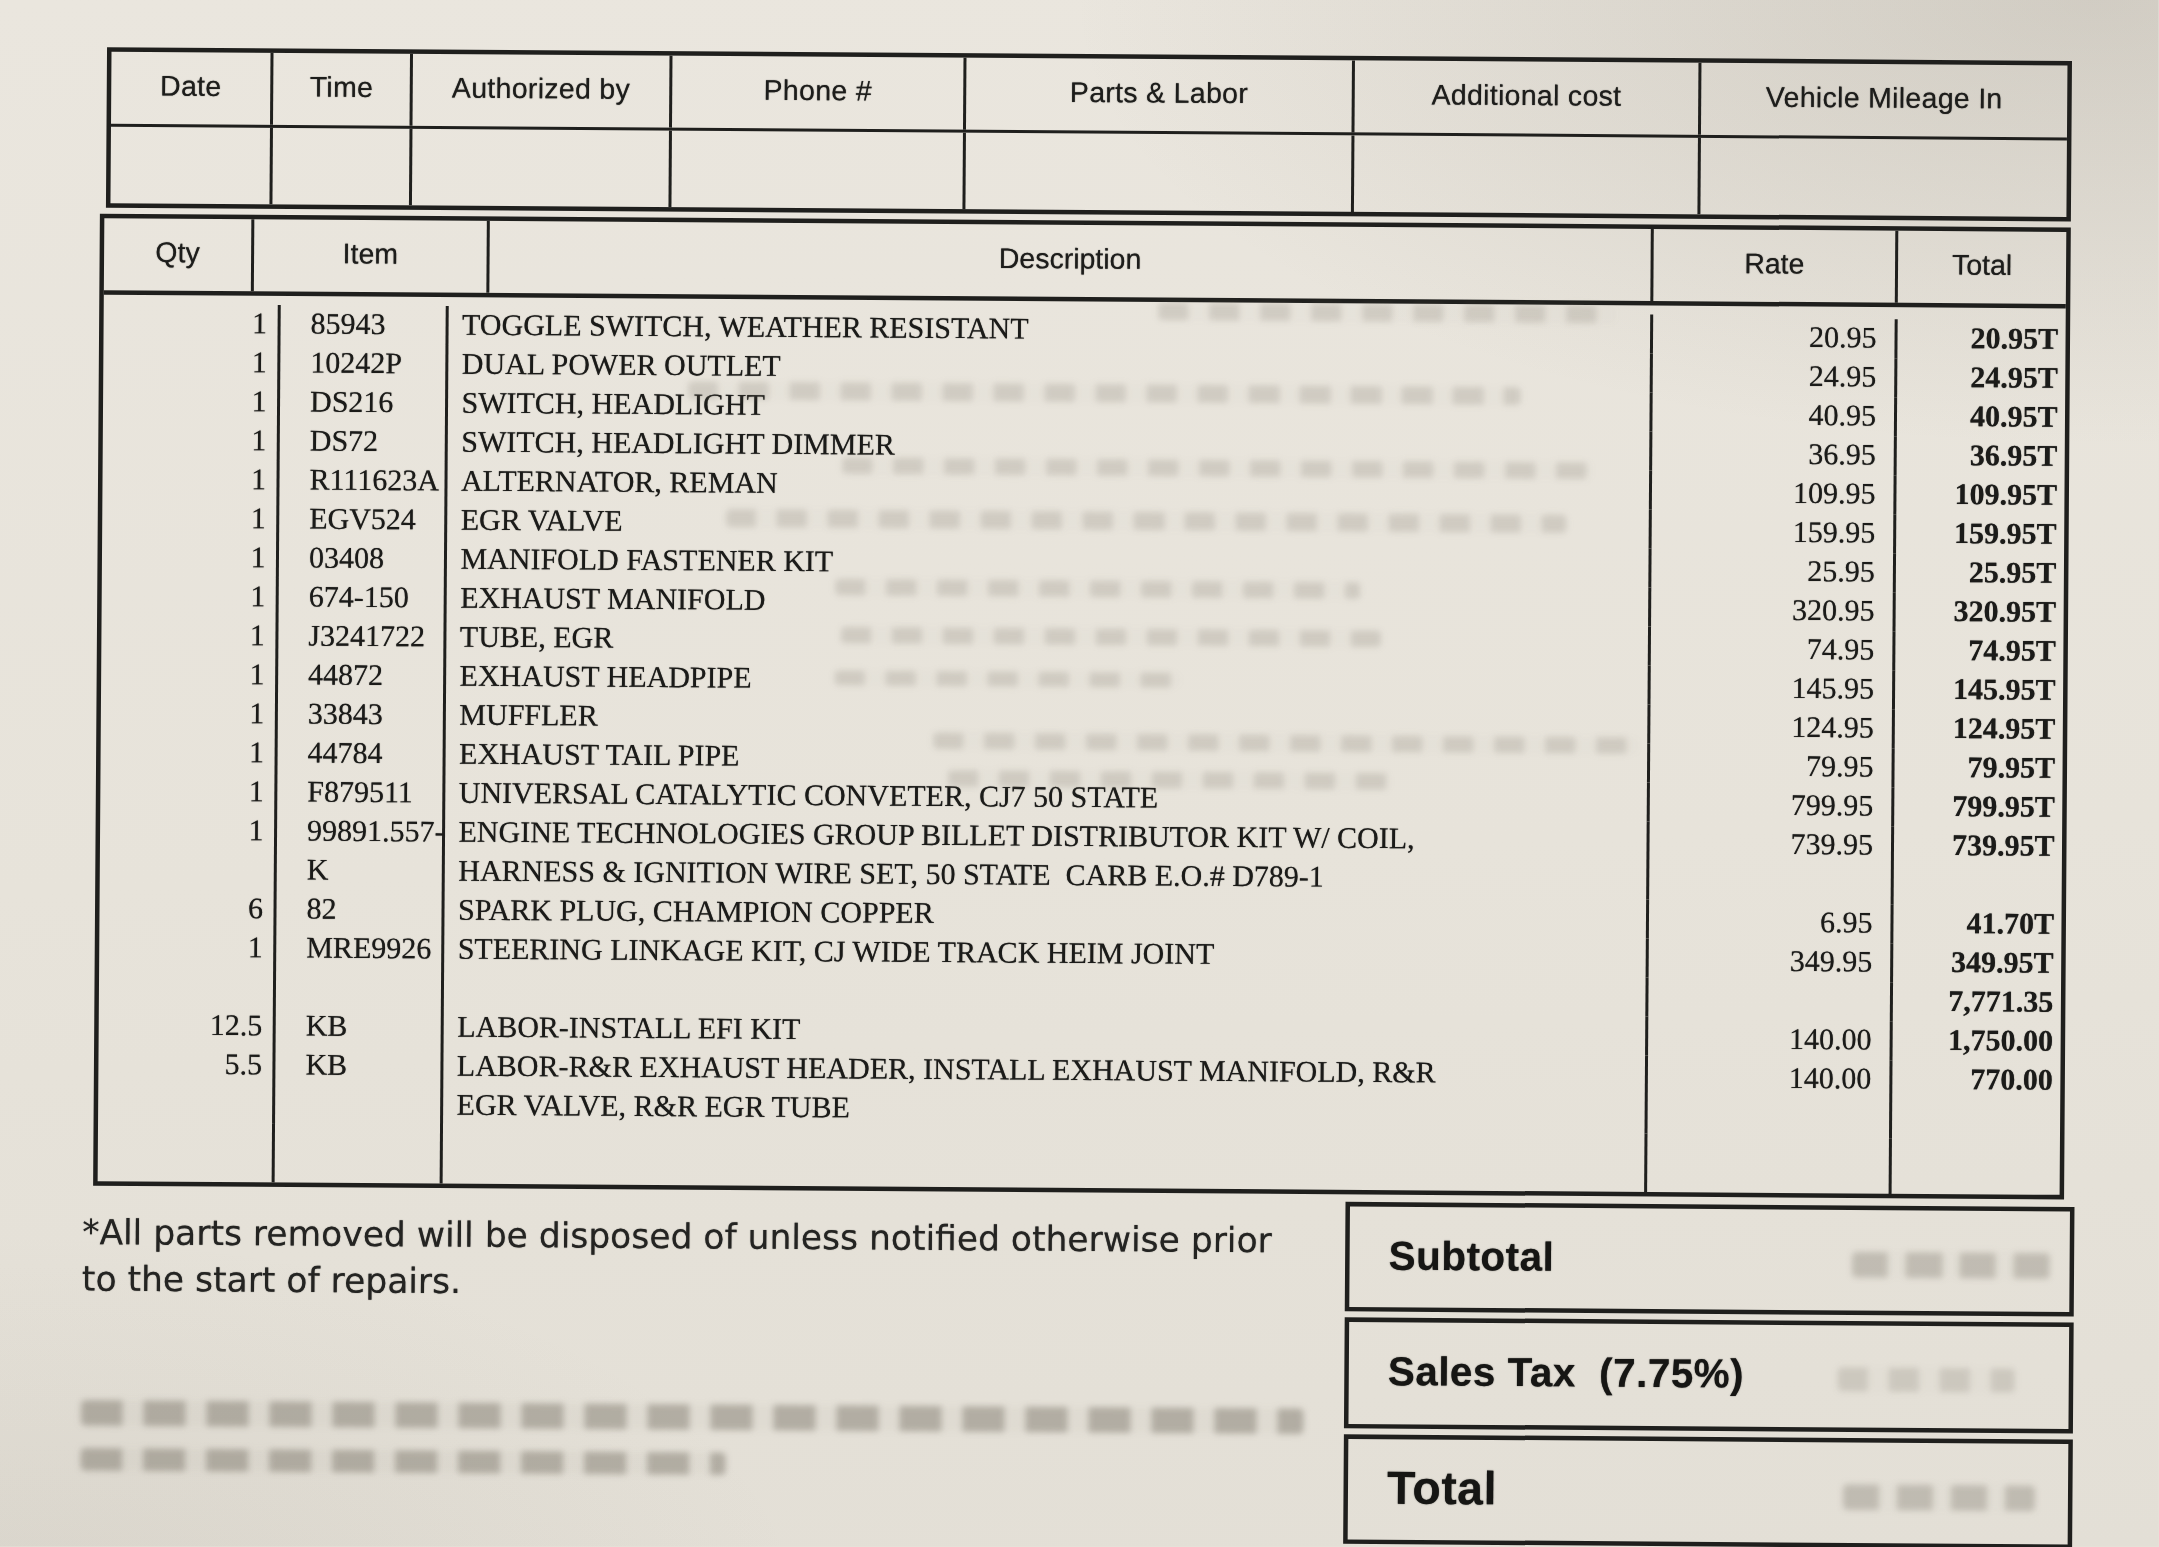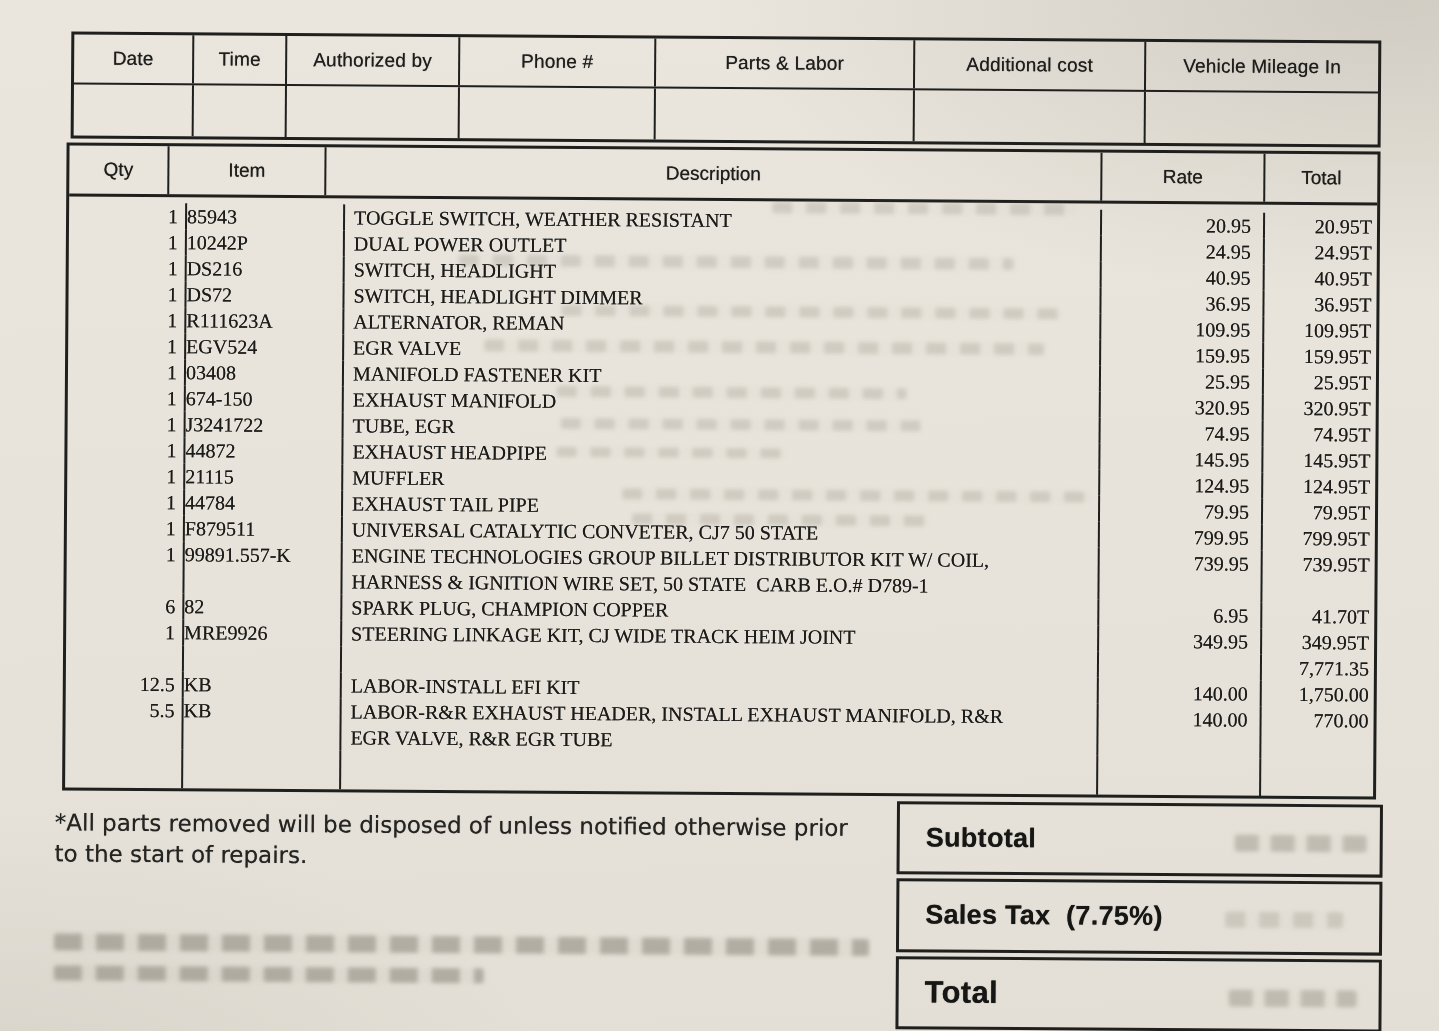--- a/index.html
+++ b/index.html
@@ -30,21 +30,21 @@
   .header-table .hrow{display:flex;box-sizing:border-box;}
   .header-table .hrow.labels{height:50px;border-bottom:2.5px solid #1f1f1d;}
   .header-table .hrow.blank{flex:1;}
   .header-table .hcell{
     box-sizing:border-box;border-right:2.5px solid #1f1f1d;
     display:flex;align-items:center;justify-content:center;
     font-size:19px;letter-spacing:.2px;
     text-shadow:0 0 .7px rgba(35,35,33,.85);
   }
   .header-table .hcell:last-child{border-right:none;}
-  .w-date{width:120px;} .w-time{width:93px;} .w-auth{width:173px;}
+  .w-date{width:108px;} .w-time{width:93px;} .w-auth{width:173px;}
   .w-phone{width:196px;} .w-pl{width:259px;} .w-add{width:231px;} .w-vmi{flex:1;}
   
   .items-table{
     position:absolute;left:64px;top:147px;width:1314px;height:648px;
     border:3px solid #1f1f1d;box-sizing:border-box;
     display:flex;flex-direction:column;
   }
   .items-header{display:flex;height:51px;border-bottom:3px solid #1f1f1d;box-sizing:border-box;}
   .items-header .hc{
     box-sizing:border-box;border-right:2.5px solid #1f1f1d;
@@ -56,24 +56,24 @@
   .trow{display:flex;box-sizing:border-box;}
   .trow.filler{flex:1;}
   .cell{
     box-sizing:border-box;border-right:2.5px solid #1f1f1d;
     font-family:"Liberation Serif",serif;font-size:20px;line-height:26px;
     color:#1b1b19;text-shadow:0 0 .6px rgba(30,30,28,.8);
     white-space:pre-wrap;
   }
   .cell:last-child{border-right:none;}
   .c-qty{width:118px;text-align:right;padding-right:7px;}
-  .c-item{width:158px;padding-left:0;}
+  .c-item{width:112px;padding-left:20px;}
   .c-desc{flex:1;padding-left:9px;padding-right:6px;}
   .c-rate{width:163px;text-align:right;padding-right:12px;transform:translateY(2px);}
-  .c-total{width:112px;text-align:right;padding-right:5px;transform:translateY(2px);}
+  .c-total{width:112px;text-align:right;padding-right:5px;transform:translateY(2px);font-weight:bold;}
   .trow.filler .cell{min-height:100%;}
   
   .trow .cell:empty::after{content:"\00a0";}
   
   .disclaimer{
     position:absolute;left:57px;top:812px;width:820px;
     font-family:"DejaVu Sans",sans-serif;font-size:23px;line-height:31px;
     color:#242422;text-shadow:0 0 .7px rgba(36,36,34,.7);
   }
   .totals-box{position:absolute;left:899px;top:800px;width:486px;height:228px;
@@ -207,21 +207,21 @@
   <div class="trow">
     <div class="cell c-qty">1</div>
     <div class="cell c-item">44872</div>
     <div class="cell c-desc">EXHAUST HEADPIPE</div>
     <div class="cell c-rate">145.95</div>
     <div class="cell c-total">145.95T</div>
   </div>
 
   <div class="trow">
     <div class="cell c-qty">1</div>
-    <div class="cell c-item">21115</div>
+    <div class="cell c-item">33843</div>
     <div class="cell c-desc">MUFFLER</div>
     <div class="cell c-rate">124.95</div>
     <div class="cell c-total">124.95T</div>
   </div>
 
   <div class="trow">
     <div class="cell c-qty">1</div>
     <div class="cell c-item">44784</div>
     <div class="cell c-desc">EXHAUST TAIL PIPE</div>
     <div class="cell c-rate">79.95</div>

